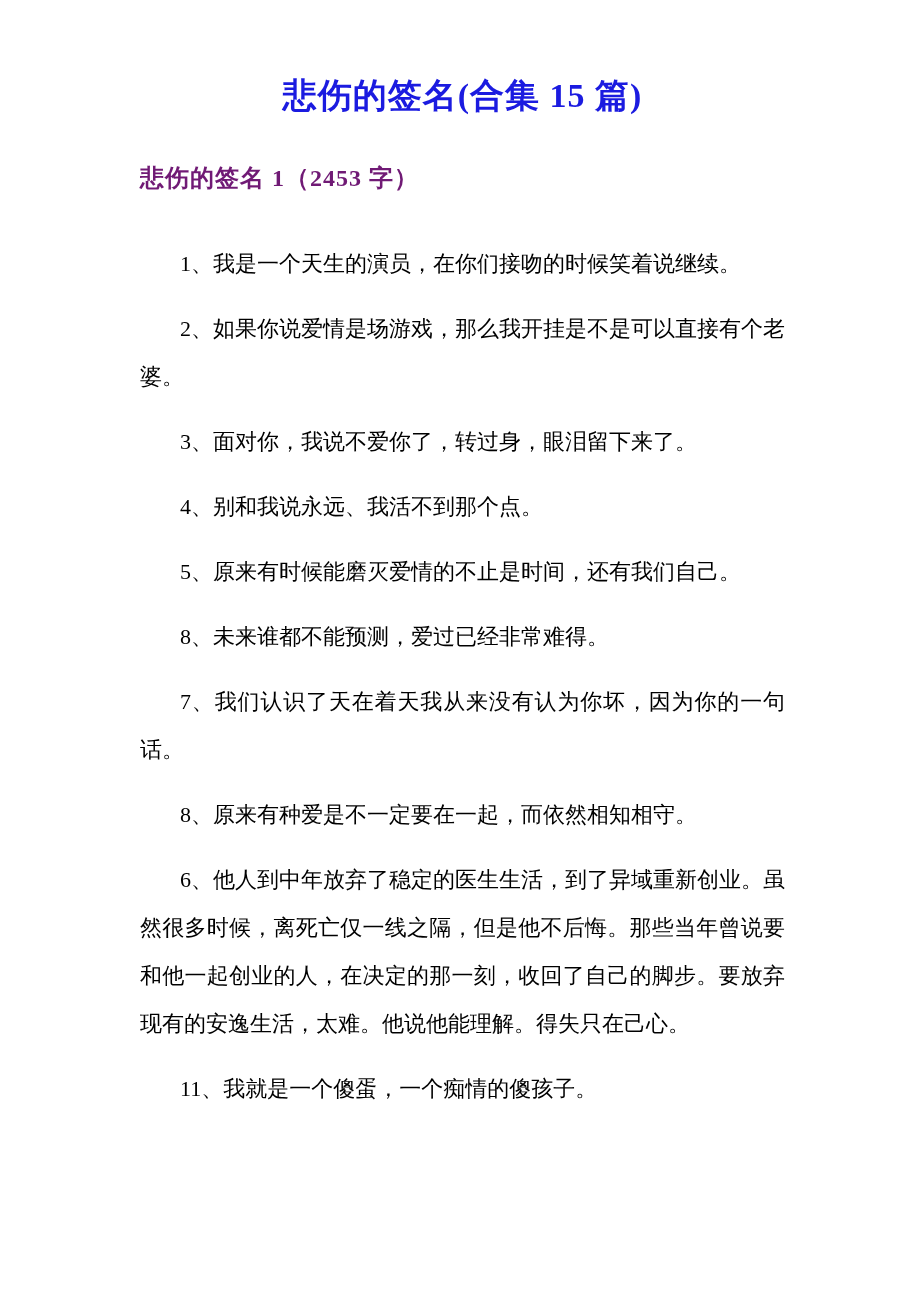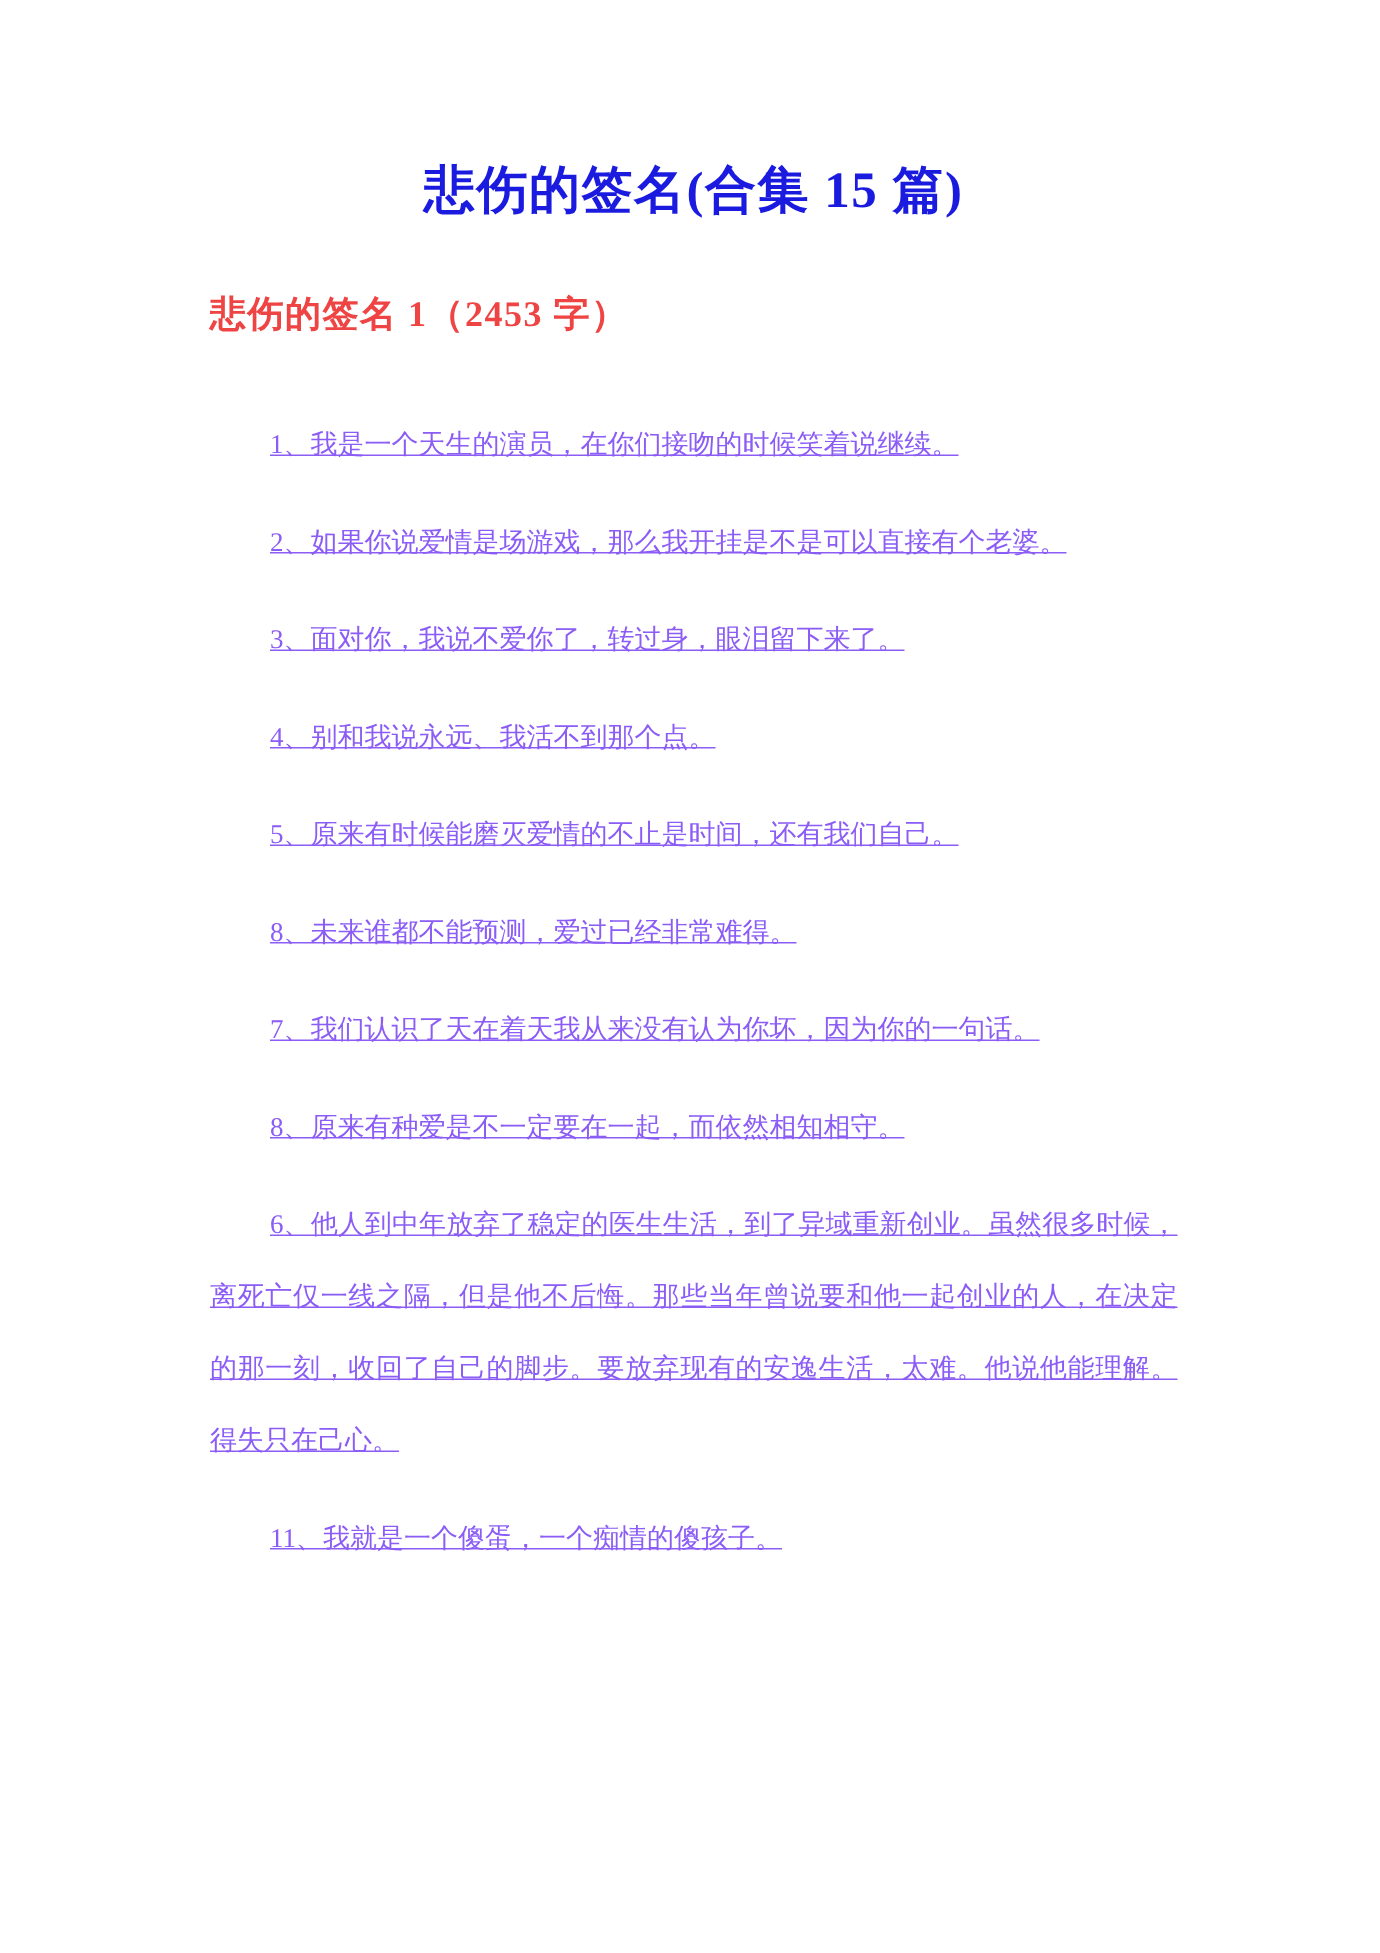--- a/index.html
+++ b/index.html
@@ -11,49 +11,48 @@
     width: 920px;
     height: 1302px;
     overflow: hidden;
     font-family: "Liberation Serif", "DejaVu Serif", serif;
     color: #111111;
   }
   .page {
     box-sizing: border-box;
     width: 920px;
     height: 1302px;
-    padding: 104px 135px 0 140px;
+    padding: 72px 135px 0 140px;
     background: #ffffff;
   }
   .doc-title {
     margin: 0 0 36px 0;
     font-size: 34px;
     line-height: 48px;
     font-weight: bold;
     text-align: center;
     color: #1b1be0;
     letter-spacing: 1px;
   }
   .section-heading {
     margin: 0 0 40px 0;
     font-size: 24px;
     line-height: 44px;
     font-weight: bold;
     text-align: left;
-    color: #ef4444;
+    color: #701a75;
     letter-spacing: 1px;
   }
   .content p {
     margin: 0 0 17px 0;
-    font-size: 18px;
+    font-size: 22px;
     line-height: 48px;
     text-align: justify;
     text-indent: 40px;
-    color: #8b5cf6;
-    text-decoration: underline;
+    color: #000000;
   }
 </style>
 </head>
 <body>
 
 <main class="page">
   <h1 class="doc-title">悲伤的签名(合集 15 篇)</h1>
 
   <h2 class="section-heading">悲伤的签名 1（2453 字）</h2>
 

